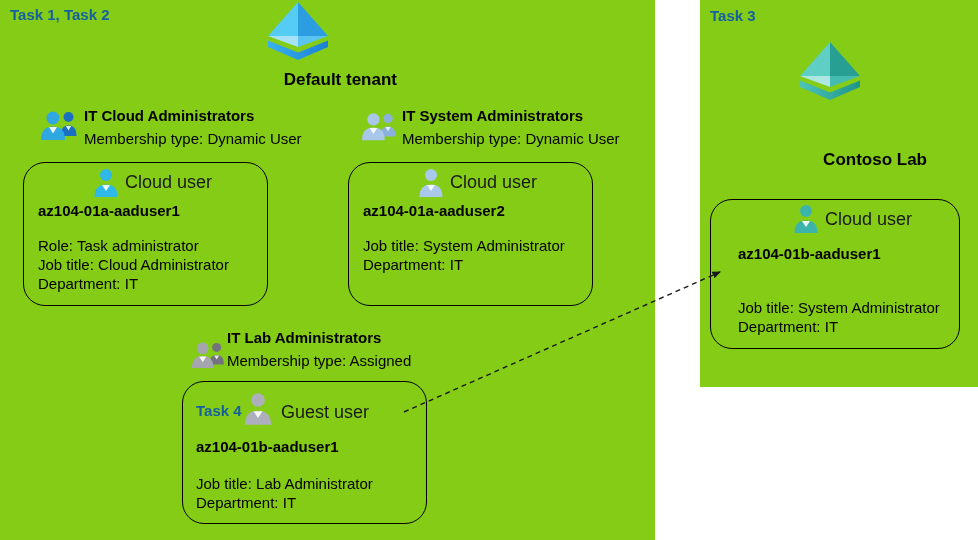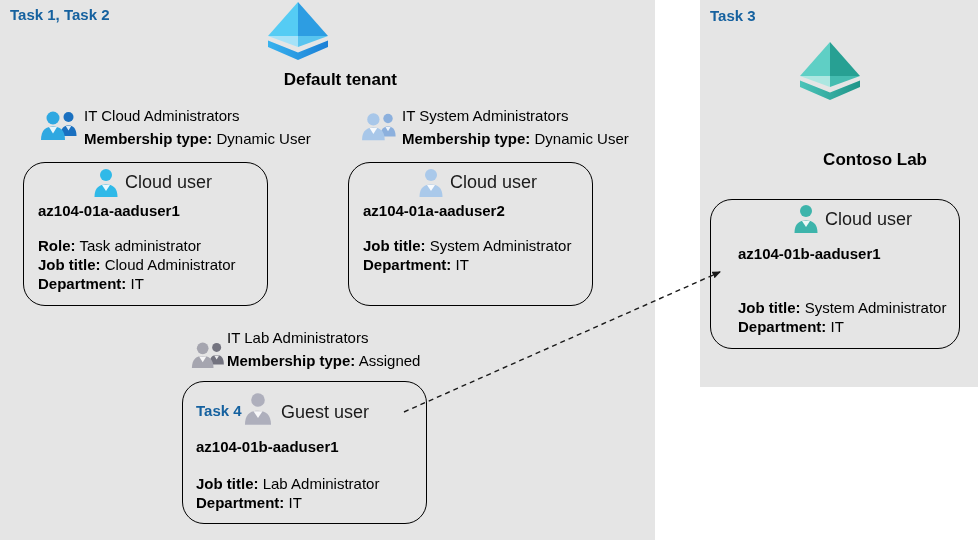--- a/index.html
+++ b/index.html
@@ -4,26 +4,26 @@
 <style>
   html,body{margin:0;padding:0;}
   body{
     width:978px;height:540px;position:relative;overflow:hidden;
     background:#ffffff;
     font-family:"Liberation Sans", sans-serif;
     color:#000;
     -webkit-font-smoothing:antialiased;
   }
   .abs{position:absolute;}
-  .panel{position:absolute;background:#e5e5e5;}
+  .panel{position:absolute;background:#84cc16;}
   .task-label{font-size:15px;font-weight:bold;color:#15619f;white-space:nowrap;}
   .tenant-title{font-size:17px;font-weight:bold;text-align:right;white-space:nowrap;}
-  .group-name{font-size:15px;font-weight:normal;white-space:nowrap;}
+  .group-name{font-size:15px;font-weight:bold;white-space:nowrap;}
   .line15{font-size:15px;white-space:nowrap;}
-  .b{font-weight:bold;}
+  .b{font-weight:normal;}
   .card{
     position:absolute;
     border:1.4px solid #000;
     border-radius:22px;
     background:transparent;
   }
   .user-type{font-size:18px;color:#1a1a1a;white-space:nowrap;}
   .username{font-size:15px;font-weight:bold;white-space:nowrap;}
   .fields .field{font-size:15px;line-height:18.8px;white-space:nowrap;}
   svg{display:block;}

